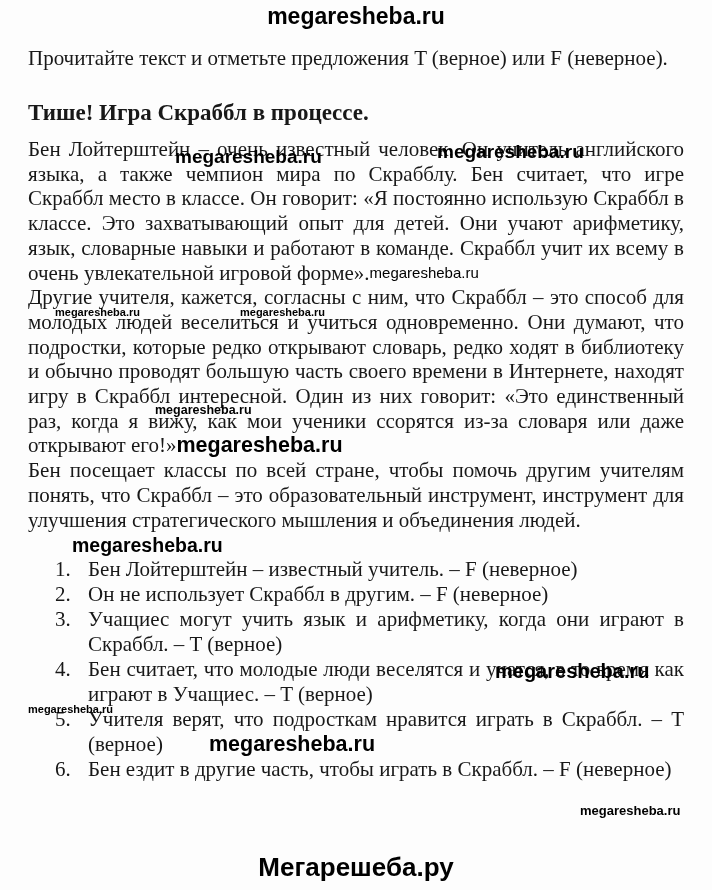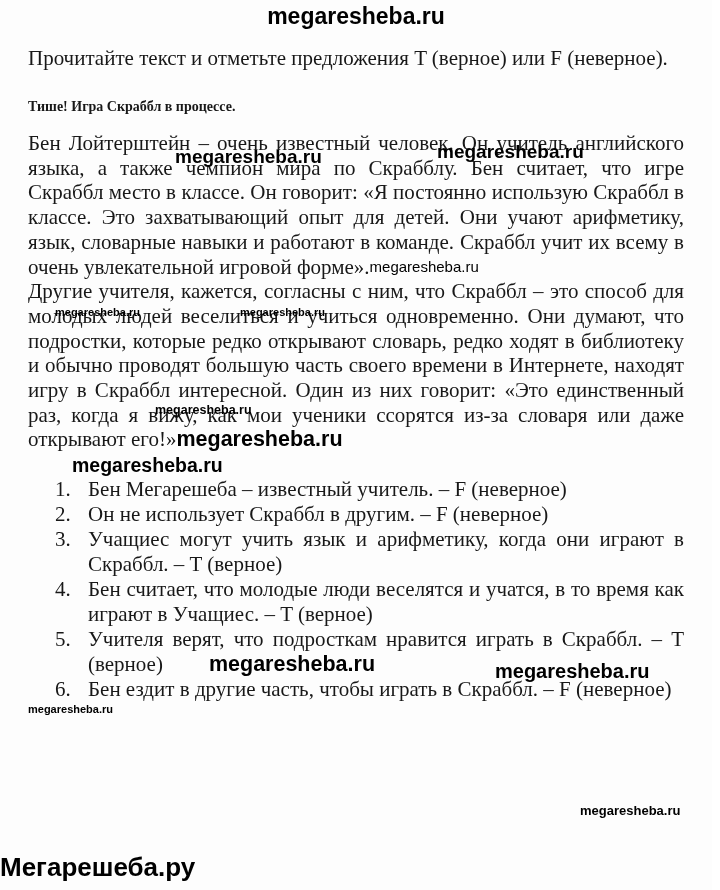--- a/index.html
+++ b/index.html
@@ -46,33 +46,33 @@
   .wm-block {
     display: block;
     font-size: 19.5px;
     line-height: 20px;
     margin: 3px 0 0 44px;
   }
   .footer-title {
     position: absolute;
     left: 0; right: 0;
     top: 852px;
-    text-align: left;
+    text-align: center;
     font-size: 26px;
     line-height: 30px;
   }
 
   .instruction {
     margin: 16px 0 0 0;
     text-align: justify;
     line-height: 27px;
   }
   .heading {
-    margin: 23px 0 0 0;
-    font-size: 14px;
+    margin: 29px 0 0 0;
+    font-size: 23px;
     font-weight: 700;
     line-height: 24px;
   }
   .para {
     margin: 0;
     text-align: justify;
     line-height: 24.7px;
   }
   .para-first { margin-top: 12px; }
 
@@ -89,28 +89,29 @@
   <span class="wm wm-top">megaresheba.ru</span>
 
   <p class="instruction">Прочитайте текст и отметьте предложения T (верное) или F (неверное).</p>
 
   <h2 class="heading">Тише! Игра Скраббл в процессе.</h2>
 
   <p class="para para-first"><span>Бен Лойтерштейн – очень известный человек. Он учитель английского языка, а также чемпион мира по Скрабблу. Бен считает, что игре Скраббл место в классе. Он говорит: «Я постоянно использую Скраббл в классе. Это захватывающий опыт для детей. Они учают арифметику, язык, словарные навыки и работают в команде. Скраббл учит их всему в очень увлекательной игровой форме».</span><span class="wm wm-inline-p1">megaresheba.ru</span></p>
 
   <p class="para"><span>Другие учителя, кажется, согласны с ним, что Скраббл – это способ для молодых людей веселиться и учиться одновременно. Они думают, что подростки, которые редко открывают словарь, редко ходят в библиотеку и обычно проводят большую часть своего времени в Интернете, находят игру в Скраббл интересной. Один из них говорит: «Это единственный раз, когда я вижу, как мои ученики ссорятся из-за словаря или даже открывают его!»</span><span class="wm wm-inline-p2">megaresheba.ru</span></p>
 
+  <p class="para">Бен посещает классы по всей стране, чтобы помочь другим учителям понять, что Скраббл – это образовательный инструмент, инструмент для улучшения стратегического мышления и объединения людей.</p>
 
   <div class="wm wm-block">megaresheba.ru</div>
 
   <div class="answers">
 
     <div class="ans-row">
       <span class="ans-num">1.</span>
-      <div class="ans-text">Бен Мегарешеба – известный учитель. – F (неверное)</div>
+      <div class="ans-text">Бен Лойтерштейн – известный учитель. – F (неверное)</div>
     </div>
 
     <div class="ans-row">
       <span class="ans-num">2.</span>
       <div class="ans-text">Он не использует Скраббл в другим. – F (неверное)</div>
     </div>
 
     <div class="ans-row">
       <span class="ans-num">3.</span>
       <div class="ans-text">Учащиес могут учить язык и арифметику, когда они играют в Скраббл. – T (верное)</div>

